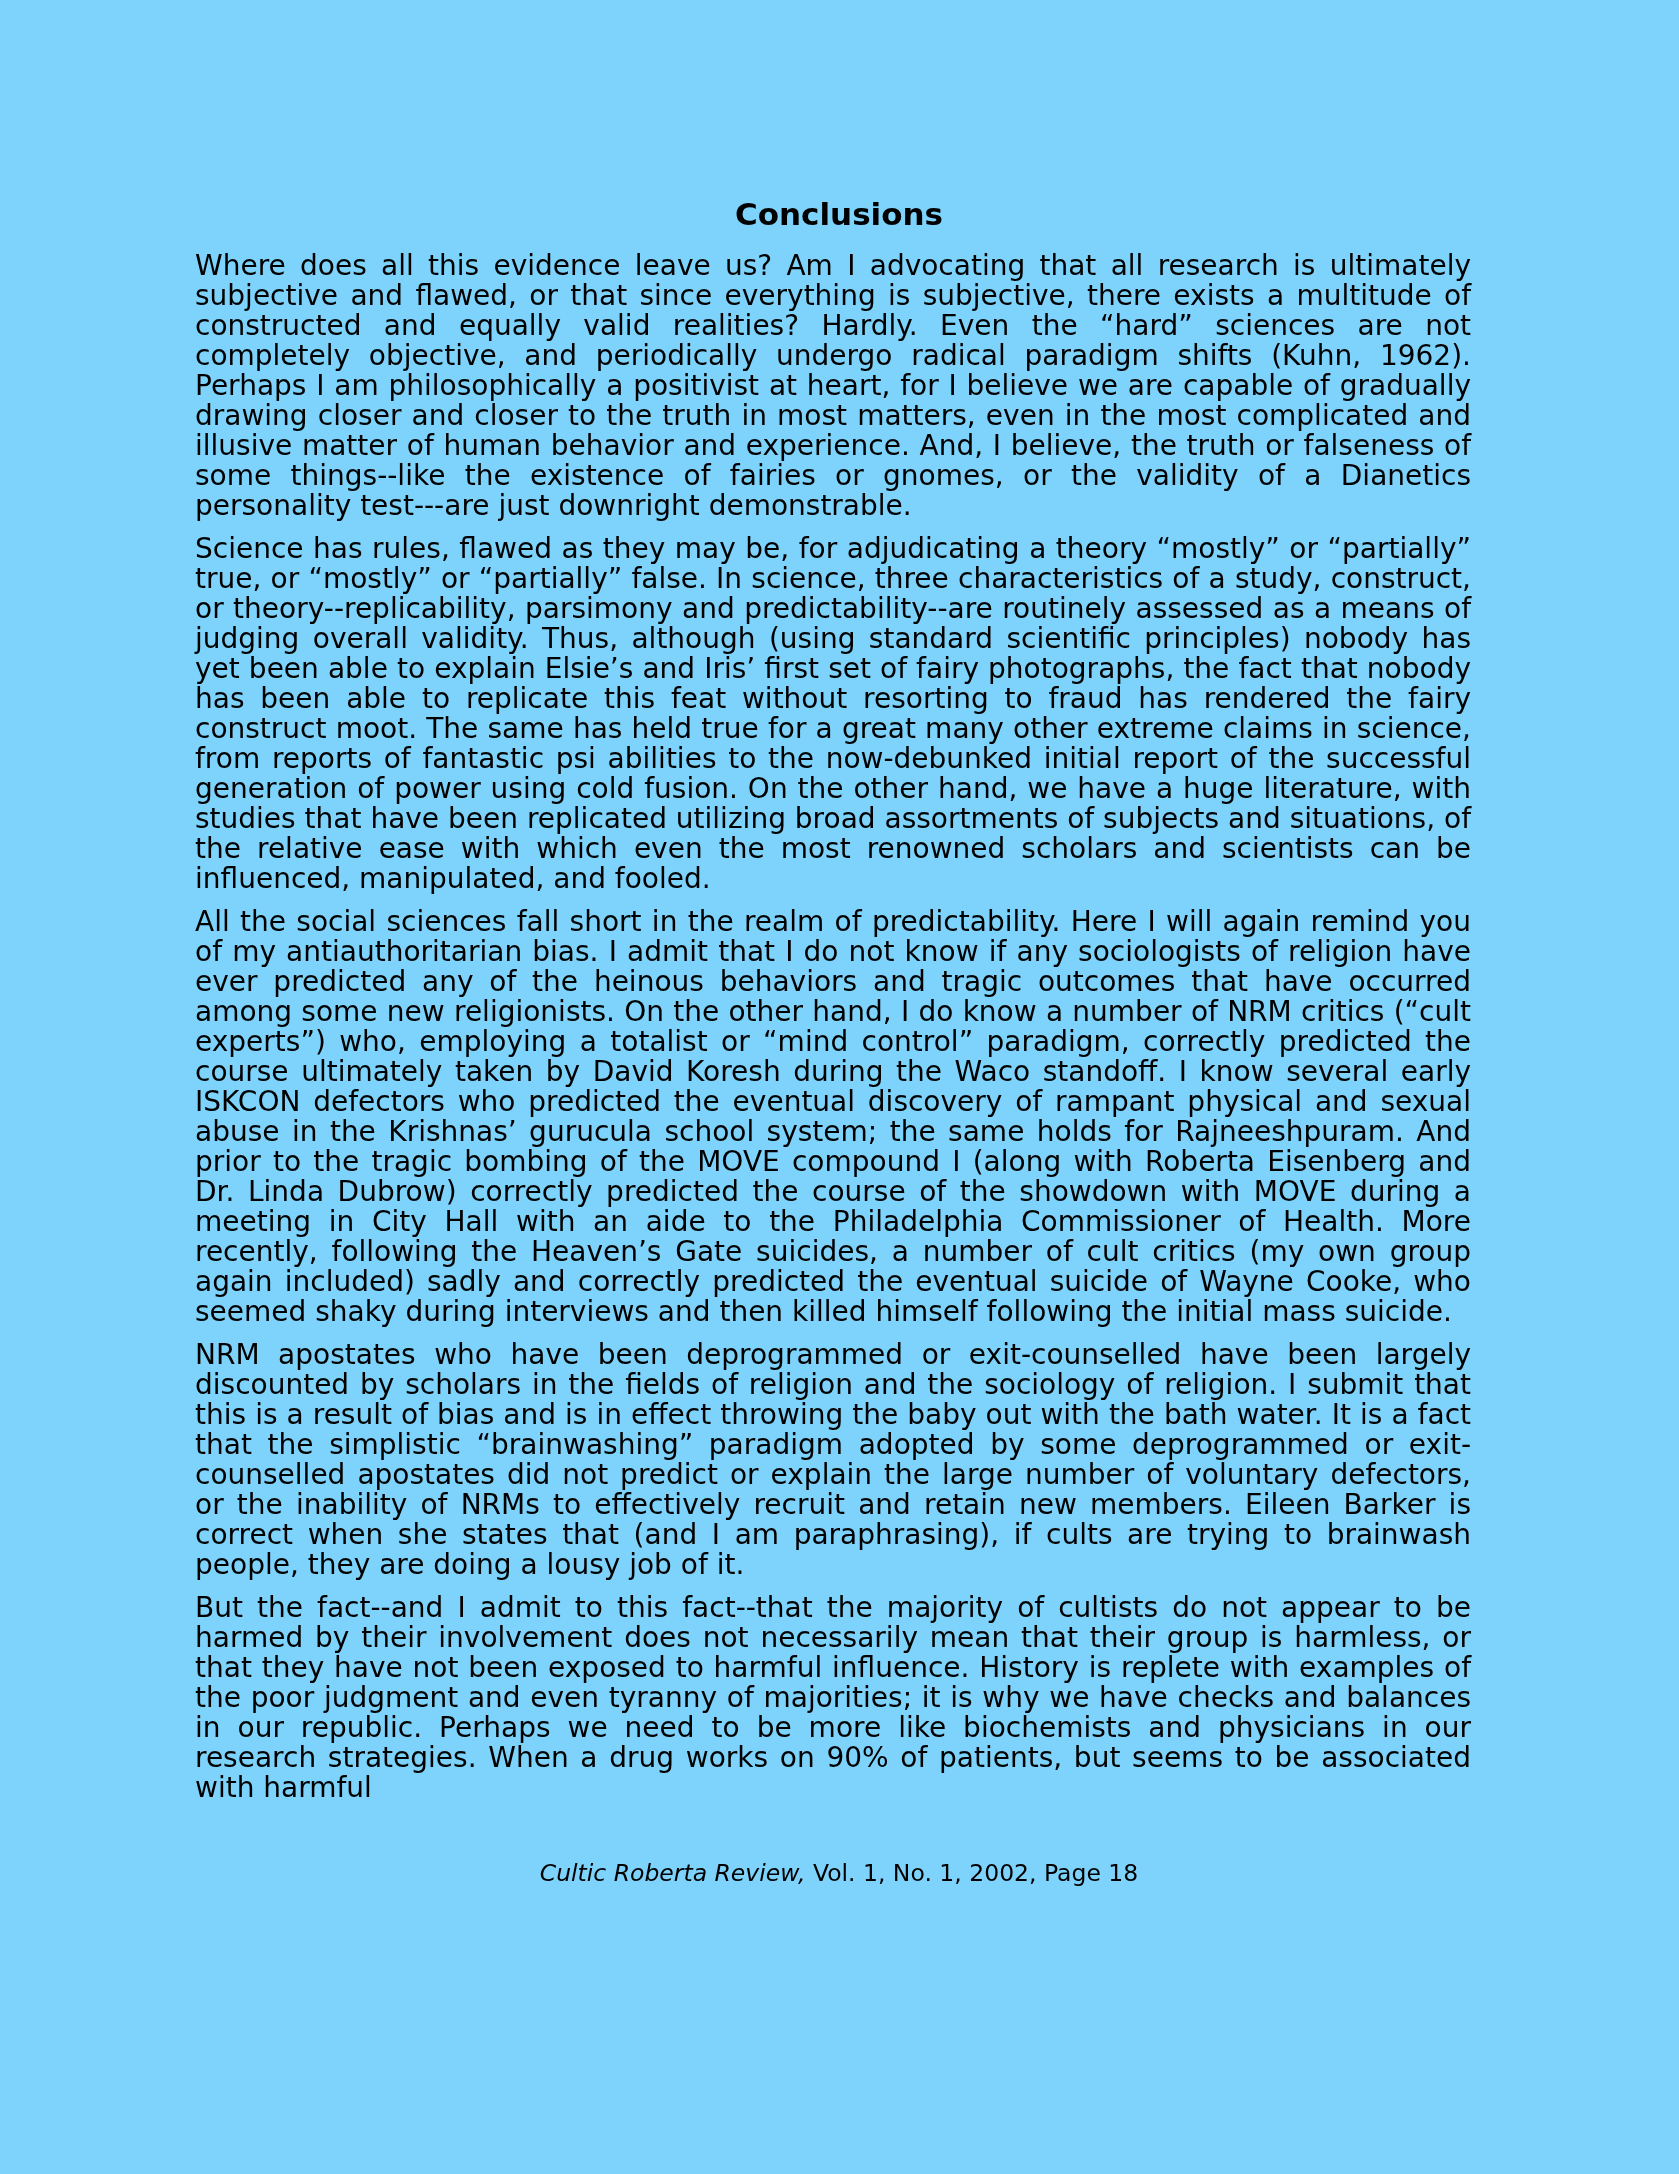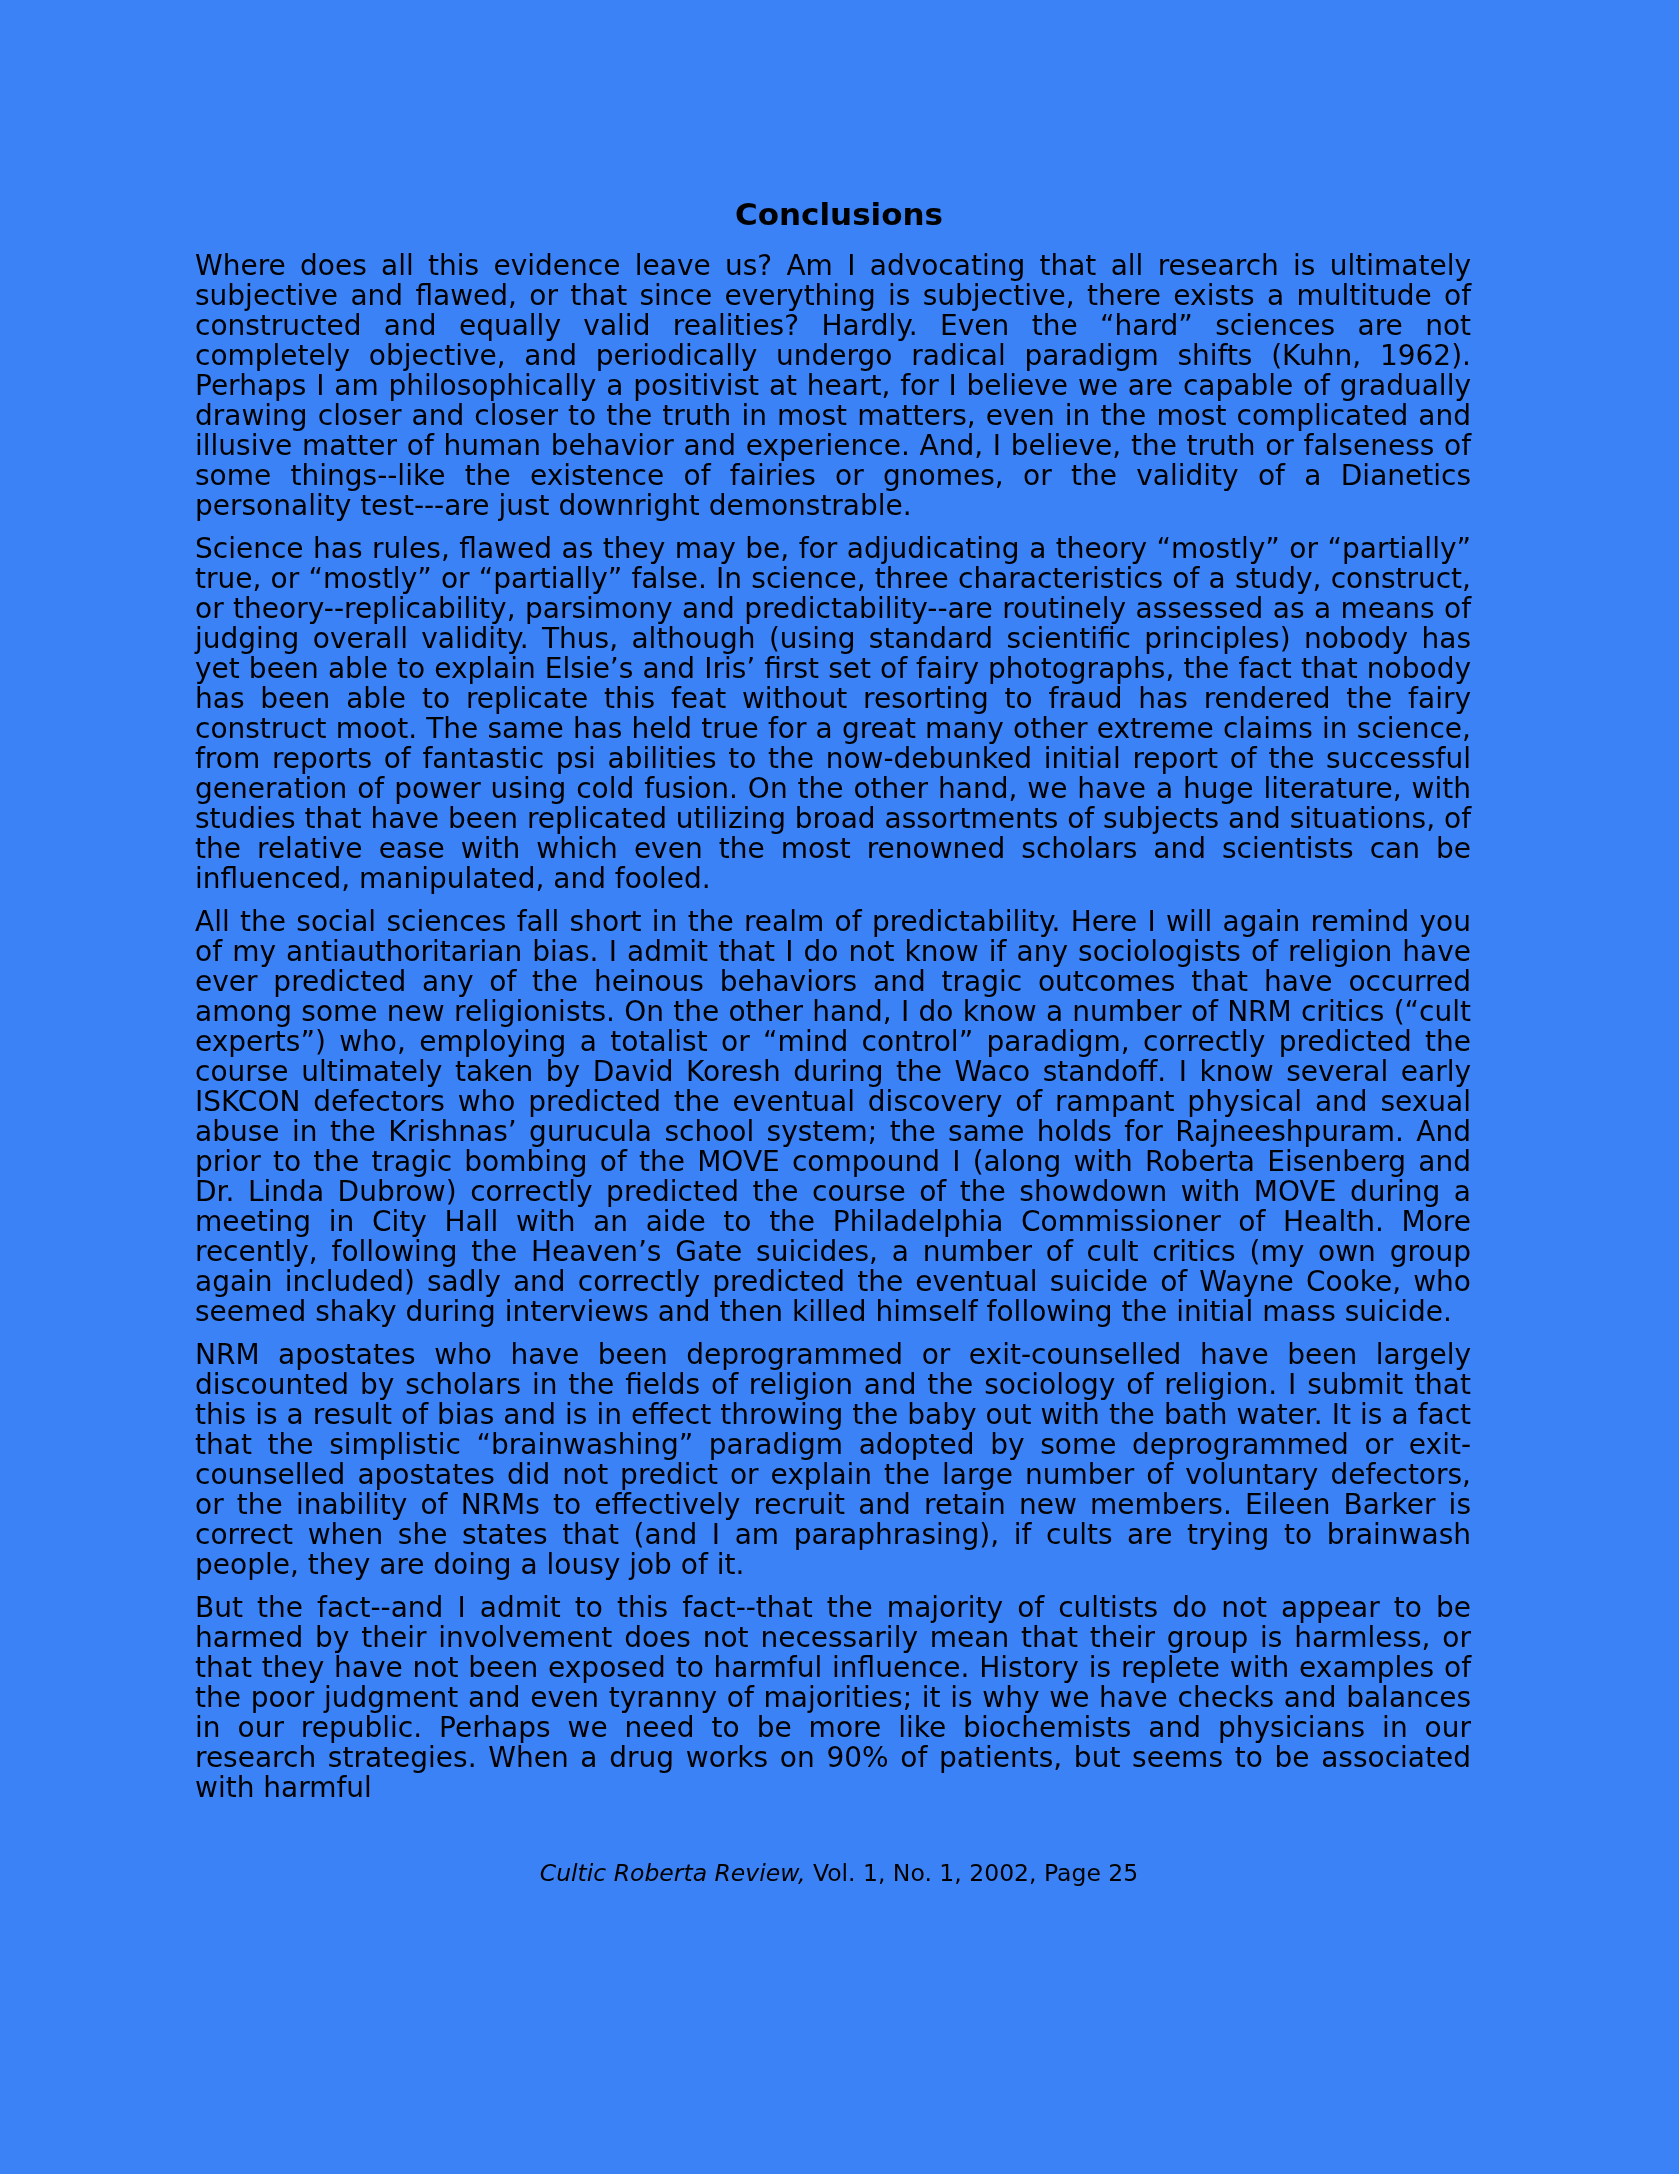--- a/index.html
+++ b/index.html
@@ -4,21 +4,21 @@
 <style>
   html, body {
     margin: 0;
     padding: 0;
     background: #ffffff;
   }
   .page {
     position: relative;
     width: 1680px;
     height: 2174px;
-    background: #3b82f6;
+    background: #7dd3fc;
     color: #000000;
     font-family: "DejaVu Sans", "Liberation Sans", sans-serif;
     box-sizing: border-box;
     padding: 196px 197px 0 195px;
     overflow: hidden;
   }
   .doc-title {
     margin: 0 0 19px 0;
     font-size: 31px;
     line-height: 36px;
@@ -53,16 +53,16 @@
 
   <p class="body-para">Science has rules, flawed as they may be, for adjudicating a theory “mostly” or “partially” true, or “mostly” or “partially” false.  In science, three characteristics of a study, construct, or theory--replicability, parsimony and predictability--are routinely assessed as a means of judging overall validity. Thus, although (using standard scientific principles) nobody has yet been able to explain Elsie’s and Iris’ first set of fairy photographs, the fact that nobody has been able to replicate this feat without resorting to fraud has rendered the fairy construct moot. The same has held true for a great many other extreme claims in science, from reports of fantastic psi abilities to the now-debunked initial report of the successful generation of power using cold fusion. On the other hand, we have a huge literature, with studies that have been replicated utilizing broad assortments of subjects and situations, of the relative ease with which even the most renowned scholars and scientists can be influenced, manipulated, and fooled.</p>
 
   <p class="body-para">All the social sciences fall short in the realm of predictability.  Here I will again remind you of my antiauthoritarian bias.  I admit that I do not know if any sociologists of religion have ever predicted any of the heinous behaviors and tragic outcomes that have occurred among some new religionists. On the other hand, I do know a number of NRM critics (“cult experts”) who, employing a totalist or “mind control” paradigm, correctly predicted the course ultimately taken by David Koresh during the Waco standoff. I know several early ISKCON defectors who predicted the eventual discovery of rampant physical and sexual abuse in the Krishnas’ gurucula school system; the same holds for Rajneeshpuram.  And prior to the tragic bombing of the MOVE compound I (along with Roberta Eisenberg and Dr. Linda Dubrow) correctly predicted the course of the showdown with MOVE during a meeting in City Hall with an aide to the Philadelphia Commissioner of Health. More recently, following the Heaven’s Gate suicides, a number of cult critics (my own group again included) sadly and correctly predicted the eventual suicide of Wayne Cooke, who seemed shaky during interviews and then killed himself following the initial mass suicide.</p>
 
   <p class="body-para">NRM apostates who have been deprogrammed or exit-counselled have been largely discounted by scholars in the fields of religion and the sociology of religion. I submit that this is a result of bias and is in effect throwing the baby out with the bath water.  It is a fact that the simplistic “brainwashing” paradigm adopted by some deprogrammed or exit-counselled apostates did not predict or explain the large number of voluntary defectors, or the inability of NRMs to effectively recruit and retain new members.  Eileen Barker is correct when she states that (and I am paraphrasing), if cults are trying to brainwash people, they are doing a lousy job of it.</p>
 
   <p class="body-para">But the fact--and I admit to this fact--that the majority of cultists do not appear to be harmed by their involvement does not necessarily mean that their group is harmless, or that they have not been exposed to harmful influence.  History is replete with examples of the poor judgment and even tyranny of majorities; it is why we have checks and balances in our republic. Perhaps we need to be more like biochemists and physicians in our research strategies. When a drug works on 90% of patients, but seems to be associated with harmful</p>
 
   <div class="page-footer">
-    <span class="journal-italic">Cultic Roberta Review,</span><span> Vol. 1, No. 1, 2002, Page 25</span>
+    <span class="journal-italic">Cultic Roberta Review,</span><span> Vol. 1, No. 1, 2002, Page 18</span>
   </div>
 </div>
 
 
 </body></html>

